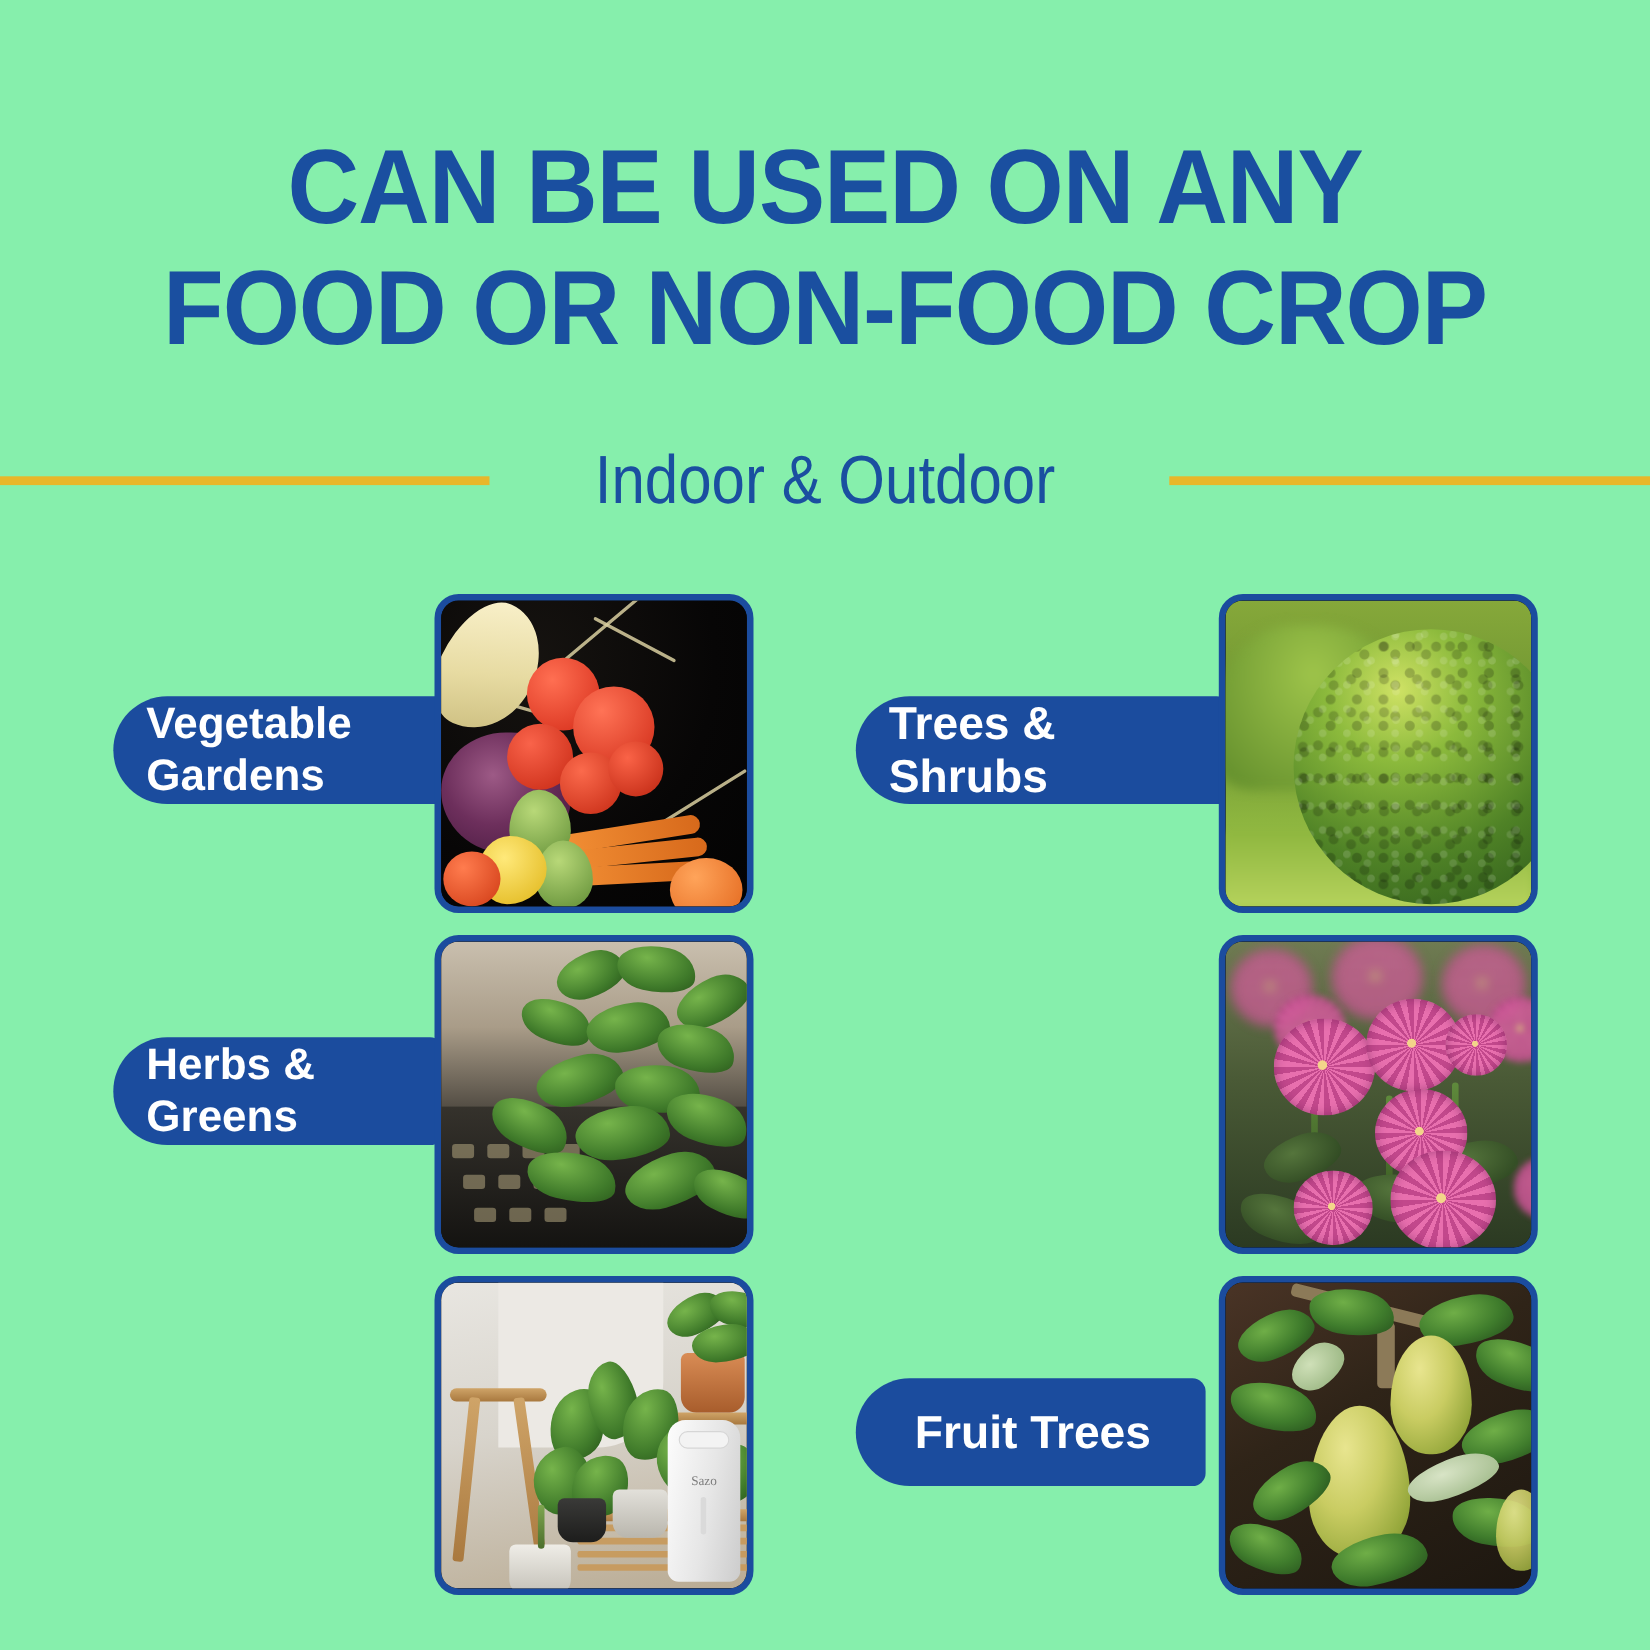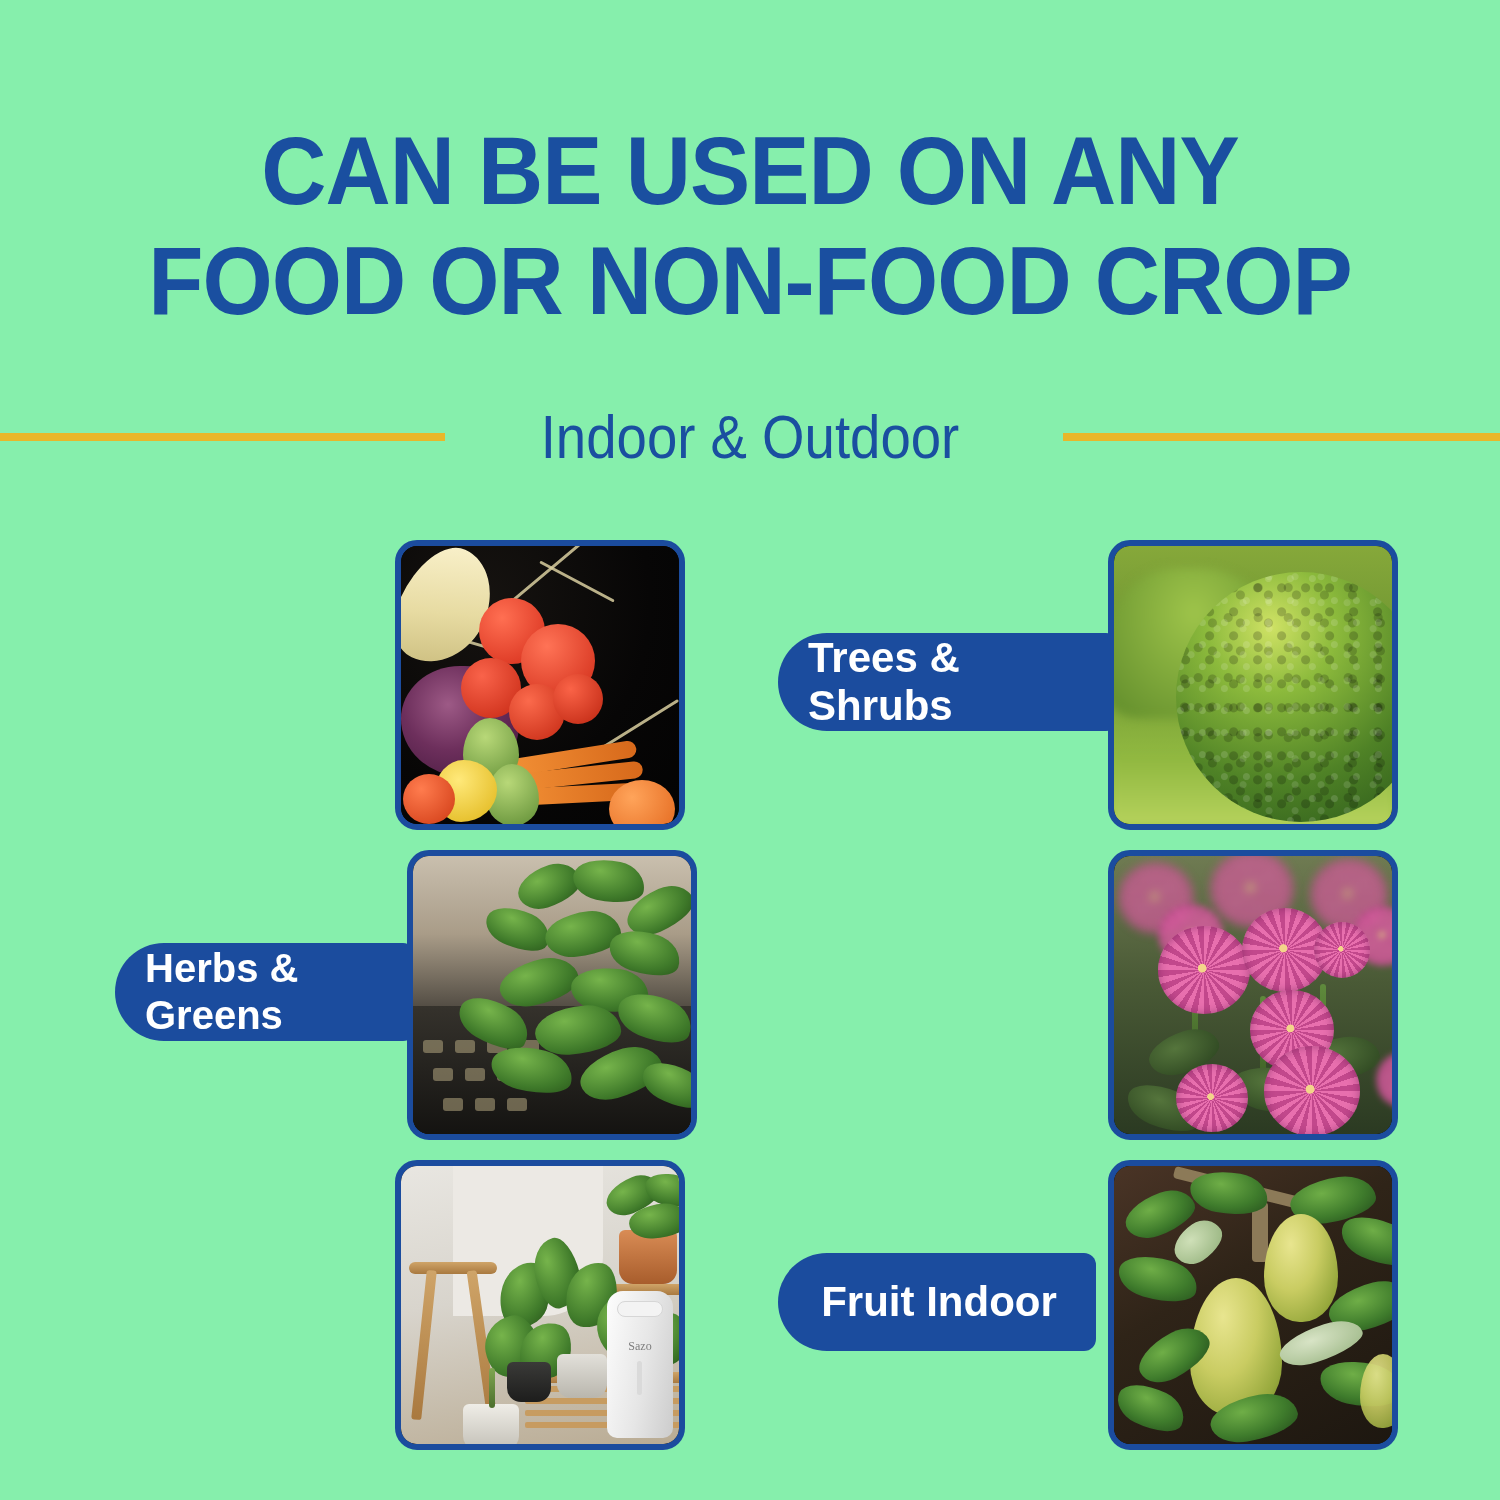--- a/index.html
+++ b/index.html
@@ -305,20 +305,24 @@
 
   <div class="sub-wrap">
     <div class="rule rule-left"></div>
     <div class="rule rule-right"></div>
     <div class="subtitle">Indoor &amp; Outdoor</div>
   </div>
 
   <div class="cards">
 
     <div class="card" style="left:65px; top:540px;">
+      <div class="pill two-line align-left" style="left:38px; width:330px;">
+        <span class="pill-label">Vegetable
+Gardens</span>
+      </div>
       <div class="tile">
         <div class="photo">
           <div class="ph ph-veg">
             <div class="v-stem v-st1"></div>
             <div class="v-stem v-st2"></div>
             <div class="v-stem v-st3"></div>
             <div class="v-daikon"></div>
             <div class="blob v-r1"></div>
             <div class="blob v-r2"></div>
             <div class="blob v-r3"></div>
@@ -349,21 +353,21 @@
             <div class="s-hedge-bg"></div>
             <div class="s-grass"></div>
             <div class="s-ball">
                 <div class="s-tex"></div>
               </div>
           </div>
         </div>
       </div>
     </div>
 
-    <div class="card" style="left:77px; top:850px;">
+    <div class="card" style="left:65px; top:850px;">
       <div class="pill two-line align-left" style="left:38px; width:300px;">
         <span class="pill-label">Herbs &amp;
 Greens</span>
       </div>
       <div class="tile">
         <div class="photo">
           <div class="ph ph-greens">
             <div class="g-tray">
               <div class="g-cell" style="left:16px;  top:34px;"></div>
               <div class="g-cell" style="left:48px;  top:34px;"></div>
@@ -463,21 +467,21 @@
               <div class="h-hum-brand">Sazo</div>
               <div class="h-hum-slot"></div>
             </div>
           </div>
         </div>
       </div>
     </div>
 
     <div class="card" style="left:778px; top:1160px;">
       <div class="pill align-center" style="left:0px; width:318px;">
-        <span class="pill-label">Fruit Indoor</span>
+        <span class="pill-label">Fruit Trees</span>
       </div>
       <div class="tile">
         <div class="photo">
           <div class="ph ph-pear">
             <div class="branch" style="left:58px; top:18px; width:150px; height:12px; transform:rotate(14deg);"></div>
             <div class="branch" style="left:138px; top:36px; width:16px; height:60px;"></div>
             <div class="pleaf" style="left:10px;  top:28px;  width:72px; height:40px; transform:rotate(-20deg);"></div>
             <div class="pleaf" style="left:76px;  top:6px;   width:78px; height:42px; transform:rotate(10deg);"></div>
             <div class="pleaf" style="left:176px; top:12px;  width:86px; height:44px; transform:rotate(-8deg);"></div>
             <div class="pleaf" style="left:226px; top:54px;  width:76px; height:42px; transform:rotate(24deg);"></div>

